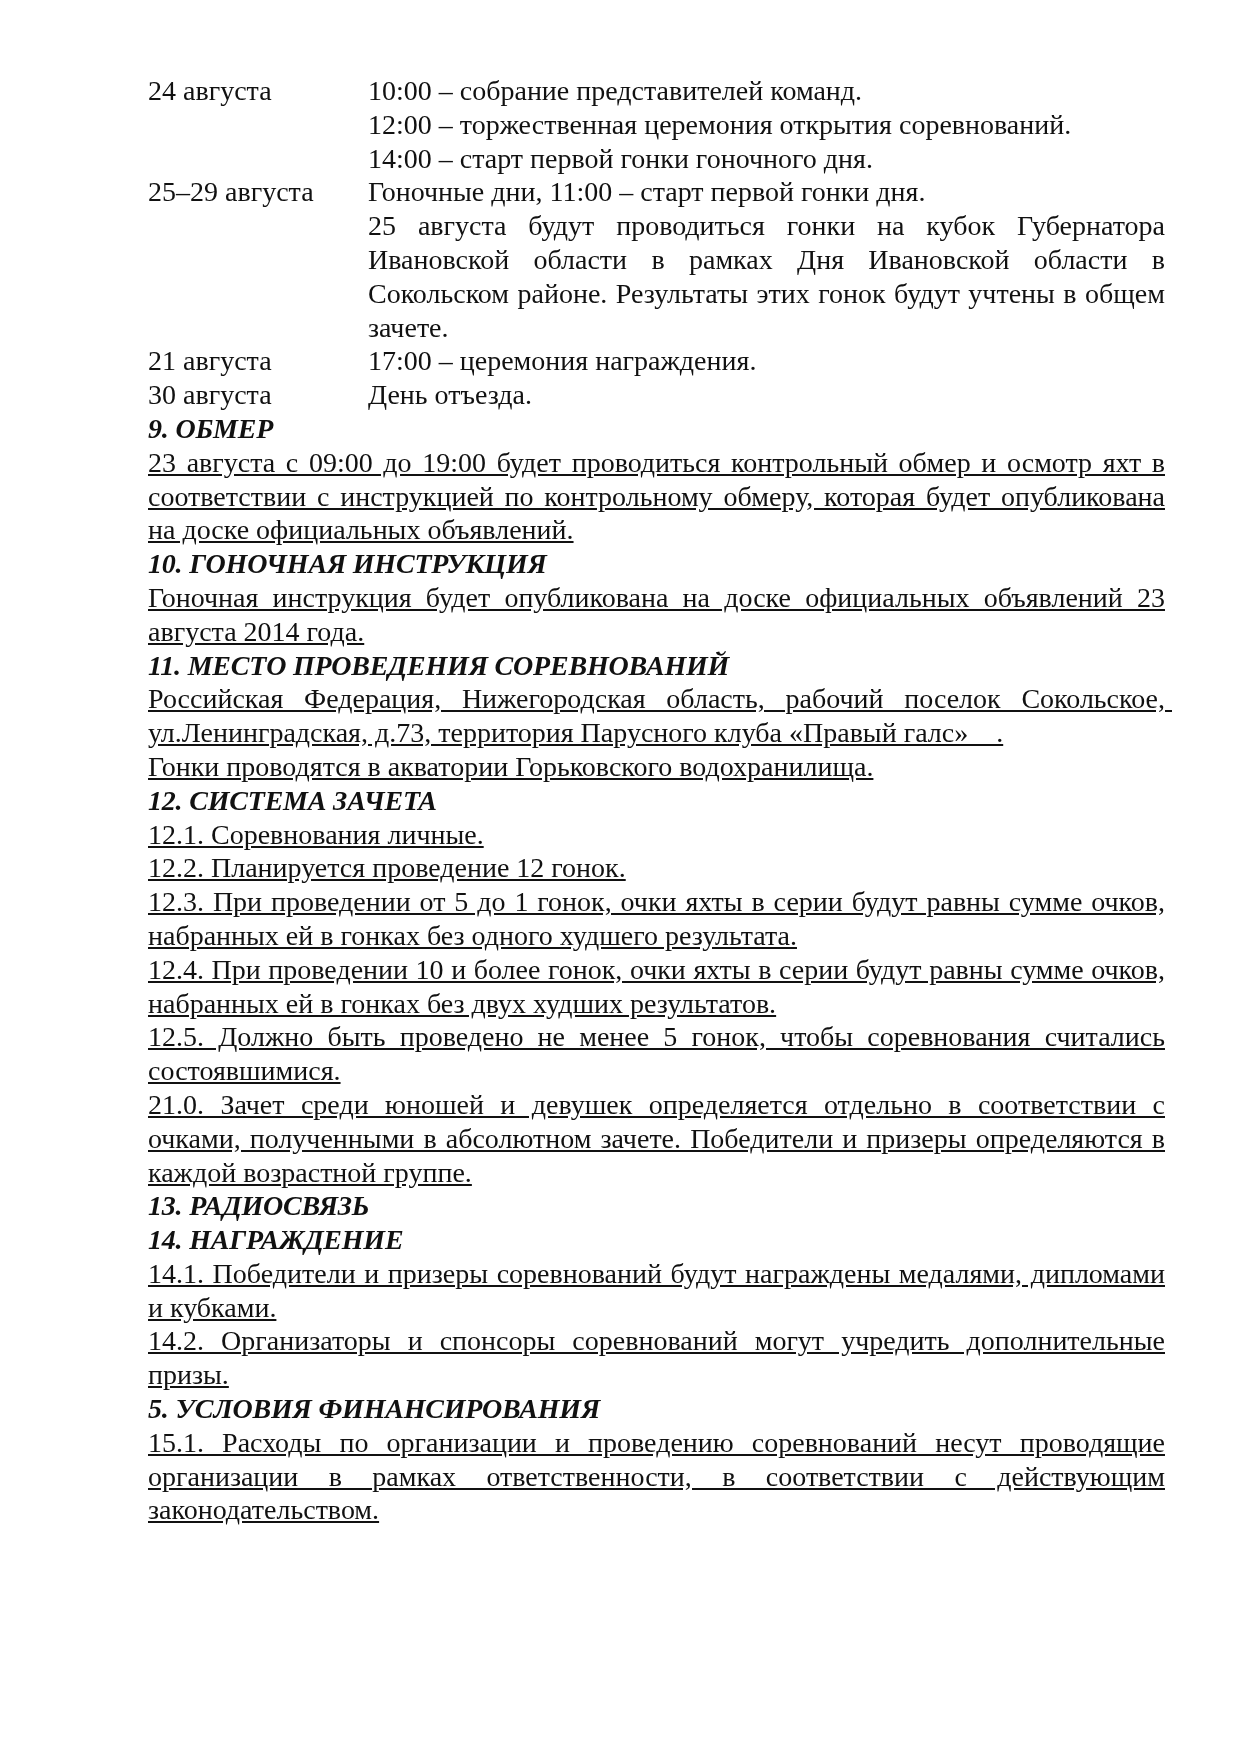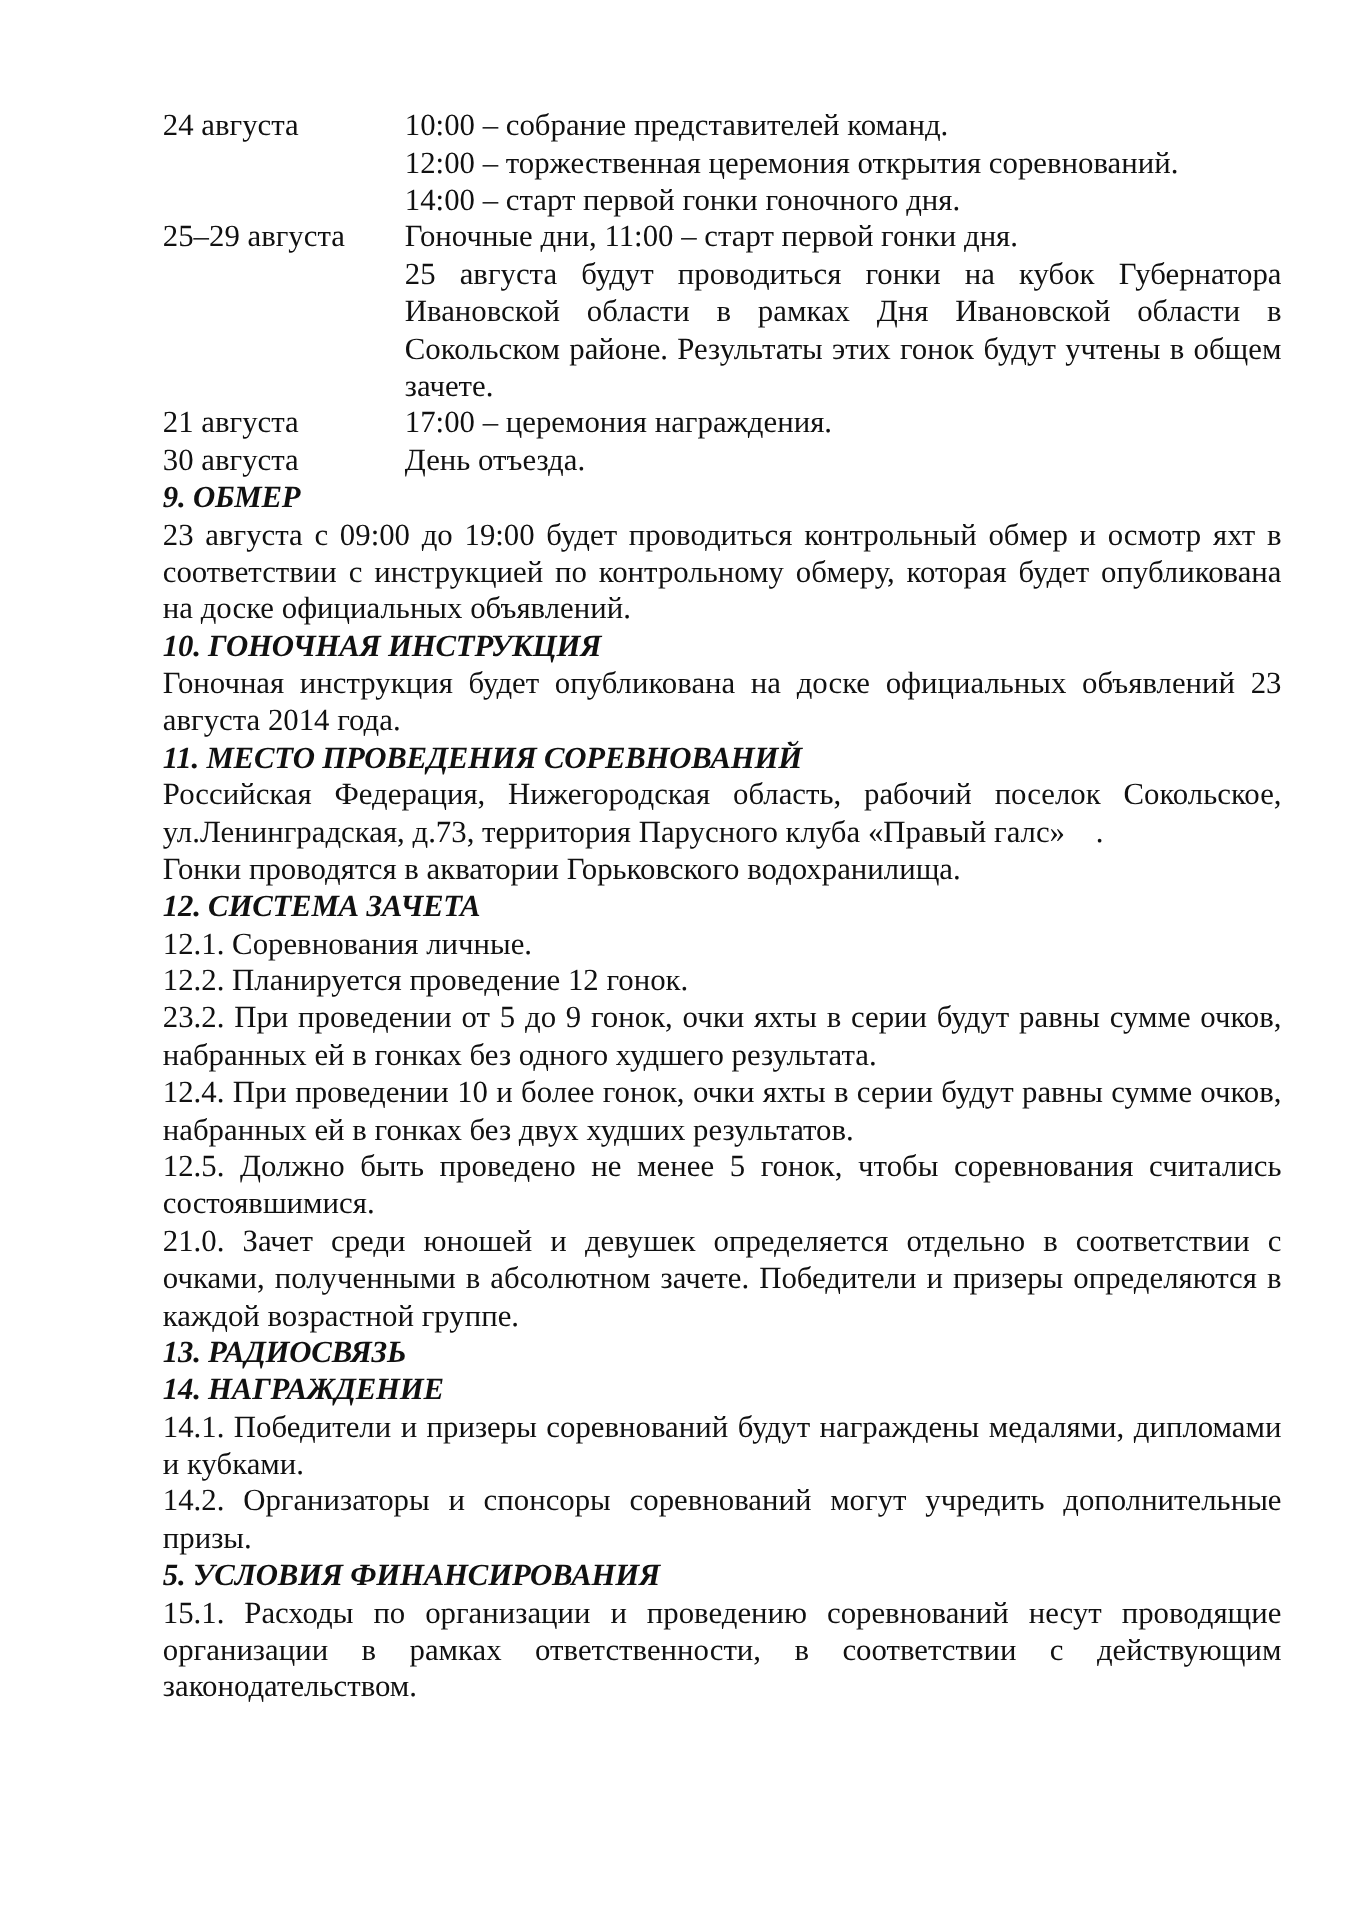--- a/index.html
+++ b/index.html
@@ -11,21 +11,20 @@
     font-family: "Liberation Serif", "DejaVu Serif", serif;
     color: #111111;
   }
   .page {
     position: absolute;
     left: 148px;
     top: 74px;
     width: 1017px;
     font-size: 28px;
     line-height: 33.8px;
-    margin-top: 24px;
   }
   .sched-row {
     display: flex;
   }
   .sched-date {
     width: 220px;
     flex: 0 0 220px;
     white-space: nowrap;
   }
   .sched-body {
@@ -42,20 +41,21 @@
     font-size: 28px;
     font-weight: bold;
     margin: 0;
     line-height: 33.8px;
     letter-spacing: -0.2px;
     font-style: italic;
   }
   p.para {
     margin: 0;
     text-align: justify;
+    text-decoration: underline;
   }
 </style>
 </head>
 <body>
 
 <div class="page">
 
   <div class="schedule">
     <div class="sched-row">
       <div class="sched-date">24 августа</div>
@@ -99,21 +99,21 @@
   <section>
     <h2 class="section">11. МЕСТО ПРОВЕДЕНИЯ СОРЕВНОВАНИЙ</h2>
     <p class="para" style="white-space: pre-wrap;">Российская Федерация, Нижегородская область, рабочий поселок Сокольское, ул.Ленинградская, д.73, территория Парусного клуба «Правый галс»    .</p>
     <p class="para">Гонки проводятся в акватории Горьковского водохранилища.</p>
   </section>
 
   <section>
     <h2 class="section">12. СИСТЕМА ЗАЧЕТА</h2>
     <p class="para">12.1. Соревнования личные.</p>
     <p class="para">12.2. Планируется проведение 12 гонок.</p>
-    <p class="para">23.2. При проведении от 5 до 9 гонок, очки яхты в серии будут равны сумме очков, набранных ей в гонках без одного худшего результата.</p>
+    <p class="para">12.3. При проведении от 5 до 1 гонок, очки яхты в серии будут равны сумме очков, набранных ей в гонках без одного худшего результата.</p>
     <p class="para">12.4. При проведении 10 и более гонок, очки яхты в серии будут равны сумме очков, набранных ей в гонках без двух худших результатов.</p>
     <p class="para">12.5. Должно быть проведено не менее 5 гонок, чтобы соревнования считались состоявшимися.</p>
     <p class="para">21.0. Зачет среди юношей и девушек определяется отдельно в соответствии с очками, полученными в абсолютном зачете. Победители и призеры определяются в каждой возрастной группе.</p>
   </section>
 
   <section>
     <h2 class="section">13. РАДИОСВЯЗЬ</h2>
   </section>
 
   <section>

